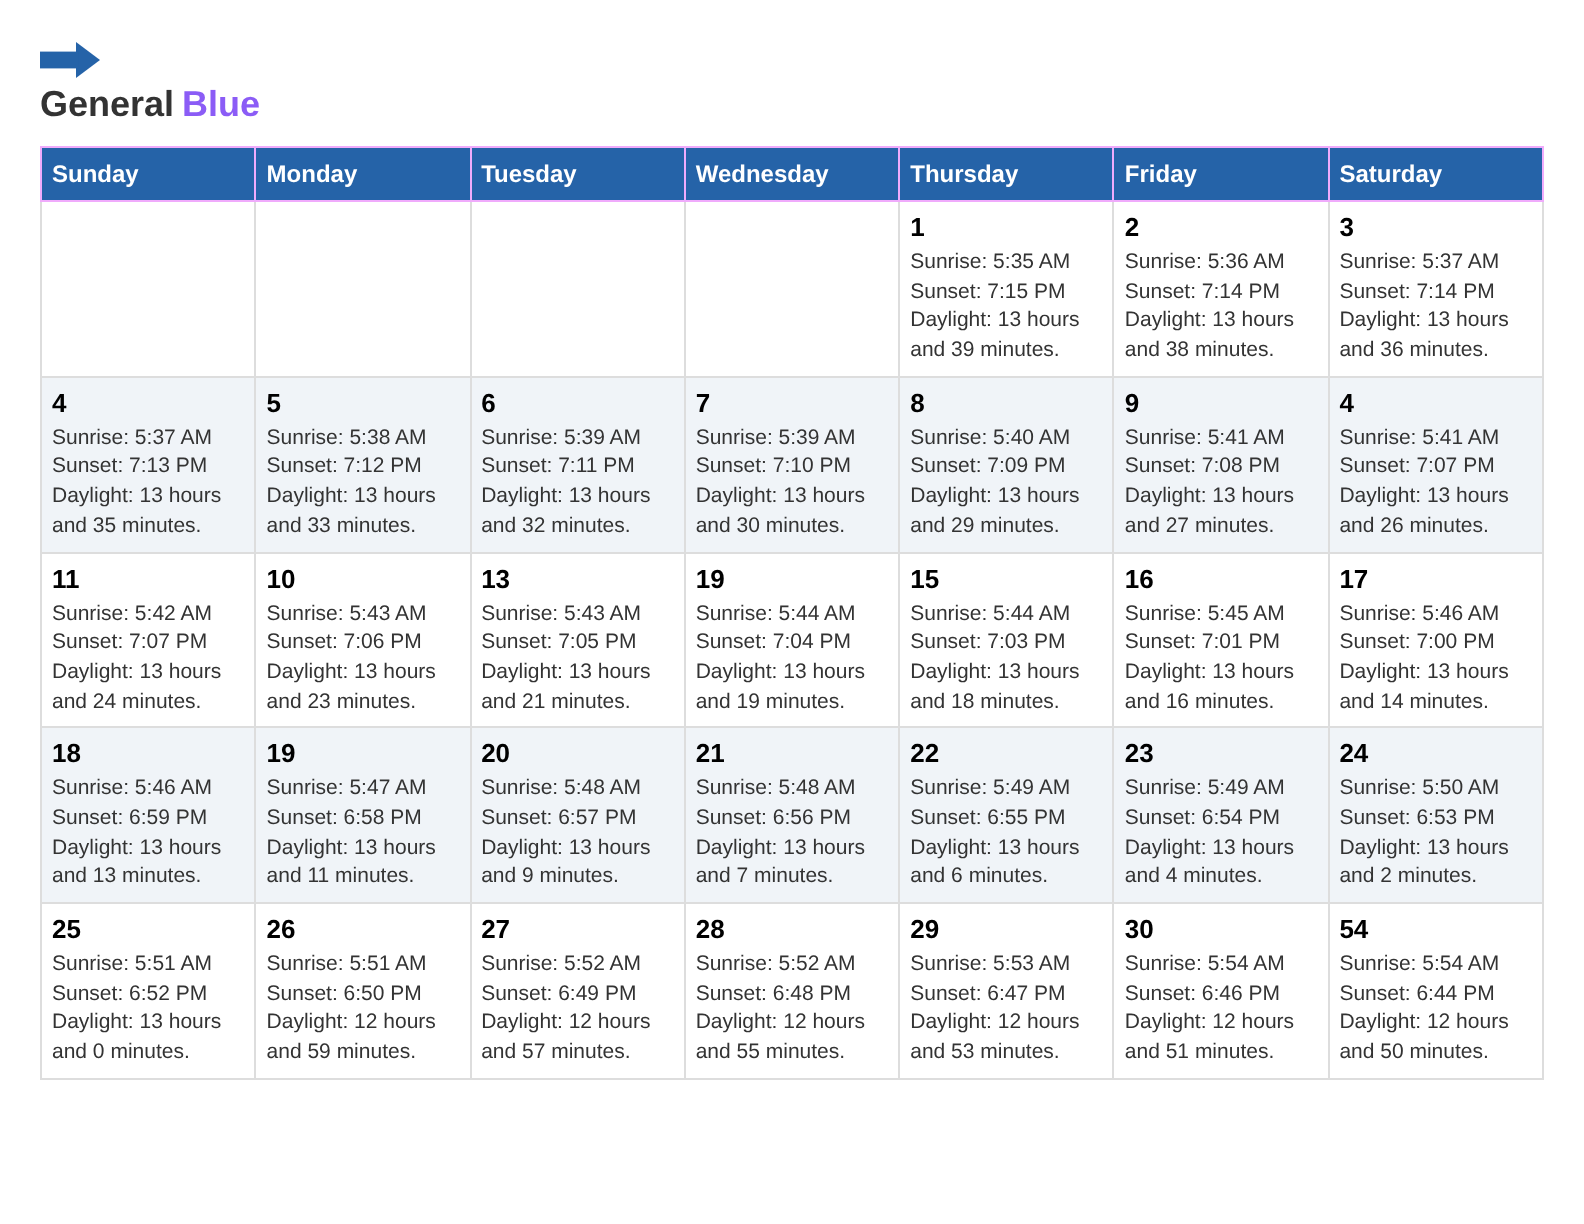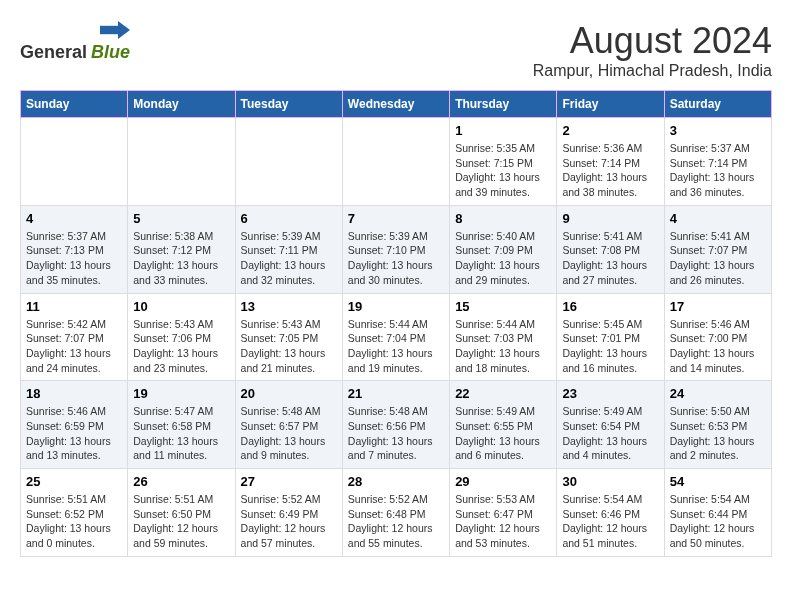--- a/index.html
+++ b/index.html
@@ -12,21 +12,21 @@
     }
     .header-section {
       display: flex;
       align-items: flex-start;
       justify-content: space-between;
       margin-bottom: 10px;
     }
     .logo {
       display: flex;
       flex-direction: column;
-      align-items: flex-end;
+      align-items: flex-start;
     }
     .logo-icon {
       width: 30px;
       height: 20px;
       margin-bottom: 2px;
     }
     .logo-row {
       display: flex;
       align-items: center;
       gap: 4px;
@@ -91,26 +91,22 @@
 <body>
 
 <div class="header-section">
   <div class="logo">
     <svg class="logo-icon" viewBox="0 0 50 30">
       <polygon points="30,0 50,15 30,30" fill="#2563a8"></polygon>
       <rect x="0" y="8" width="32" height="14" fill="#2563a8"></rect>
     </svg>
     <div class="logo-row">
       <span style="font-size:18px;font-weight:bold;color:#333;">General</span>
-      <span style="font-size:18px;font-weight:bold;color:#4d7c0f;font-style:italic;">Blue</span>
+      <span style="font-size:18px;font-weight:bold;color:#8b5cf6;">Blue</span>
     </div>
-  </div>
-  <div class="title-section">
-    <div class="main-title">August 2024</div>
-    <div class="subtitle">Rampur, Himachal Pradesh, India</div>
   </div>
 </div>
 
 <table>
   <thead>
     <tr>
     <th>Sunday</th>
         <th>Monday</th>
         <th>Tuesday</th>
         <th>Wednesday</th>

